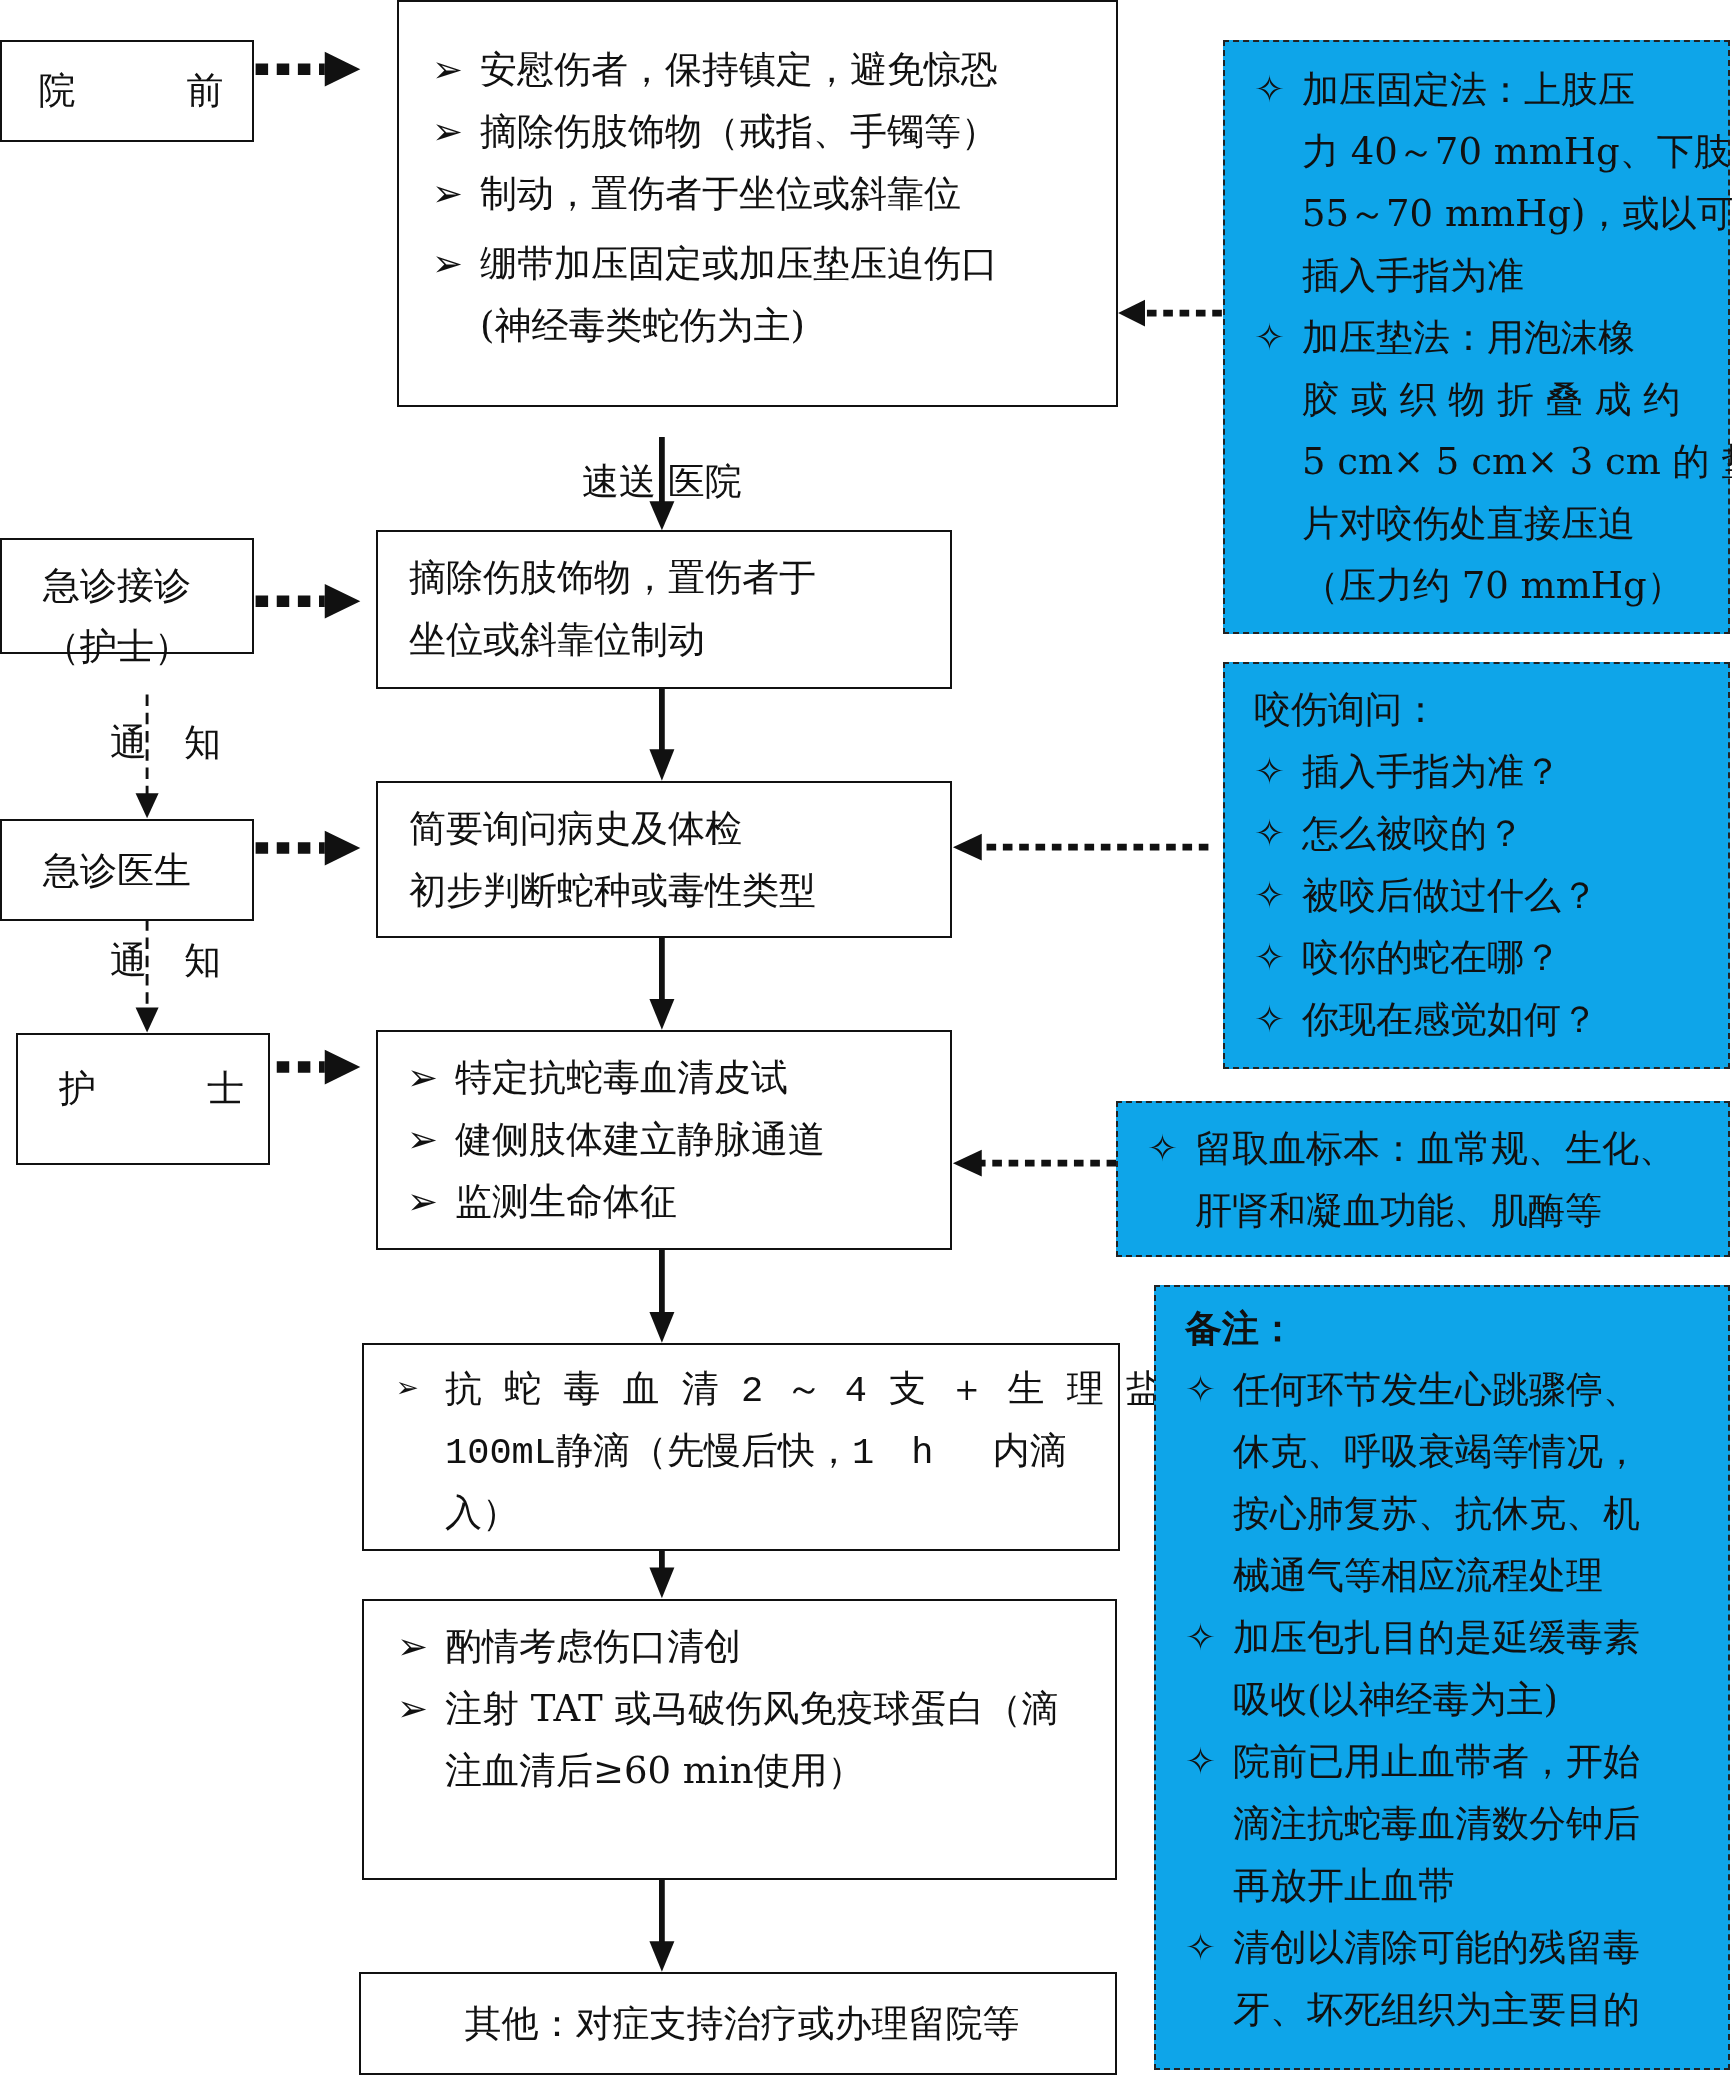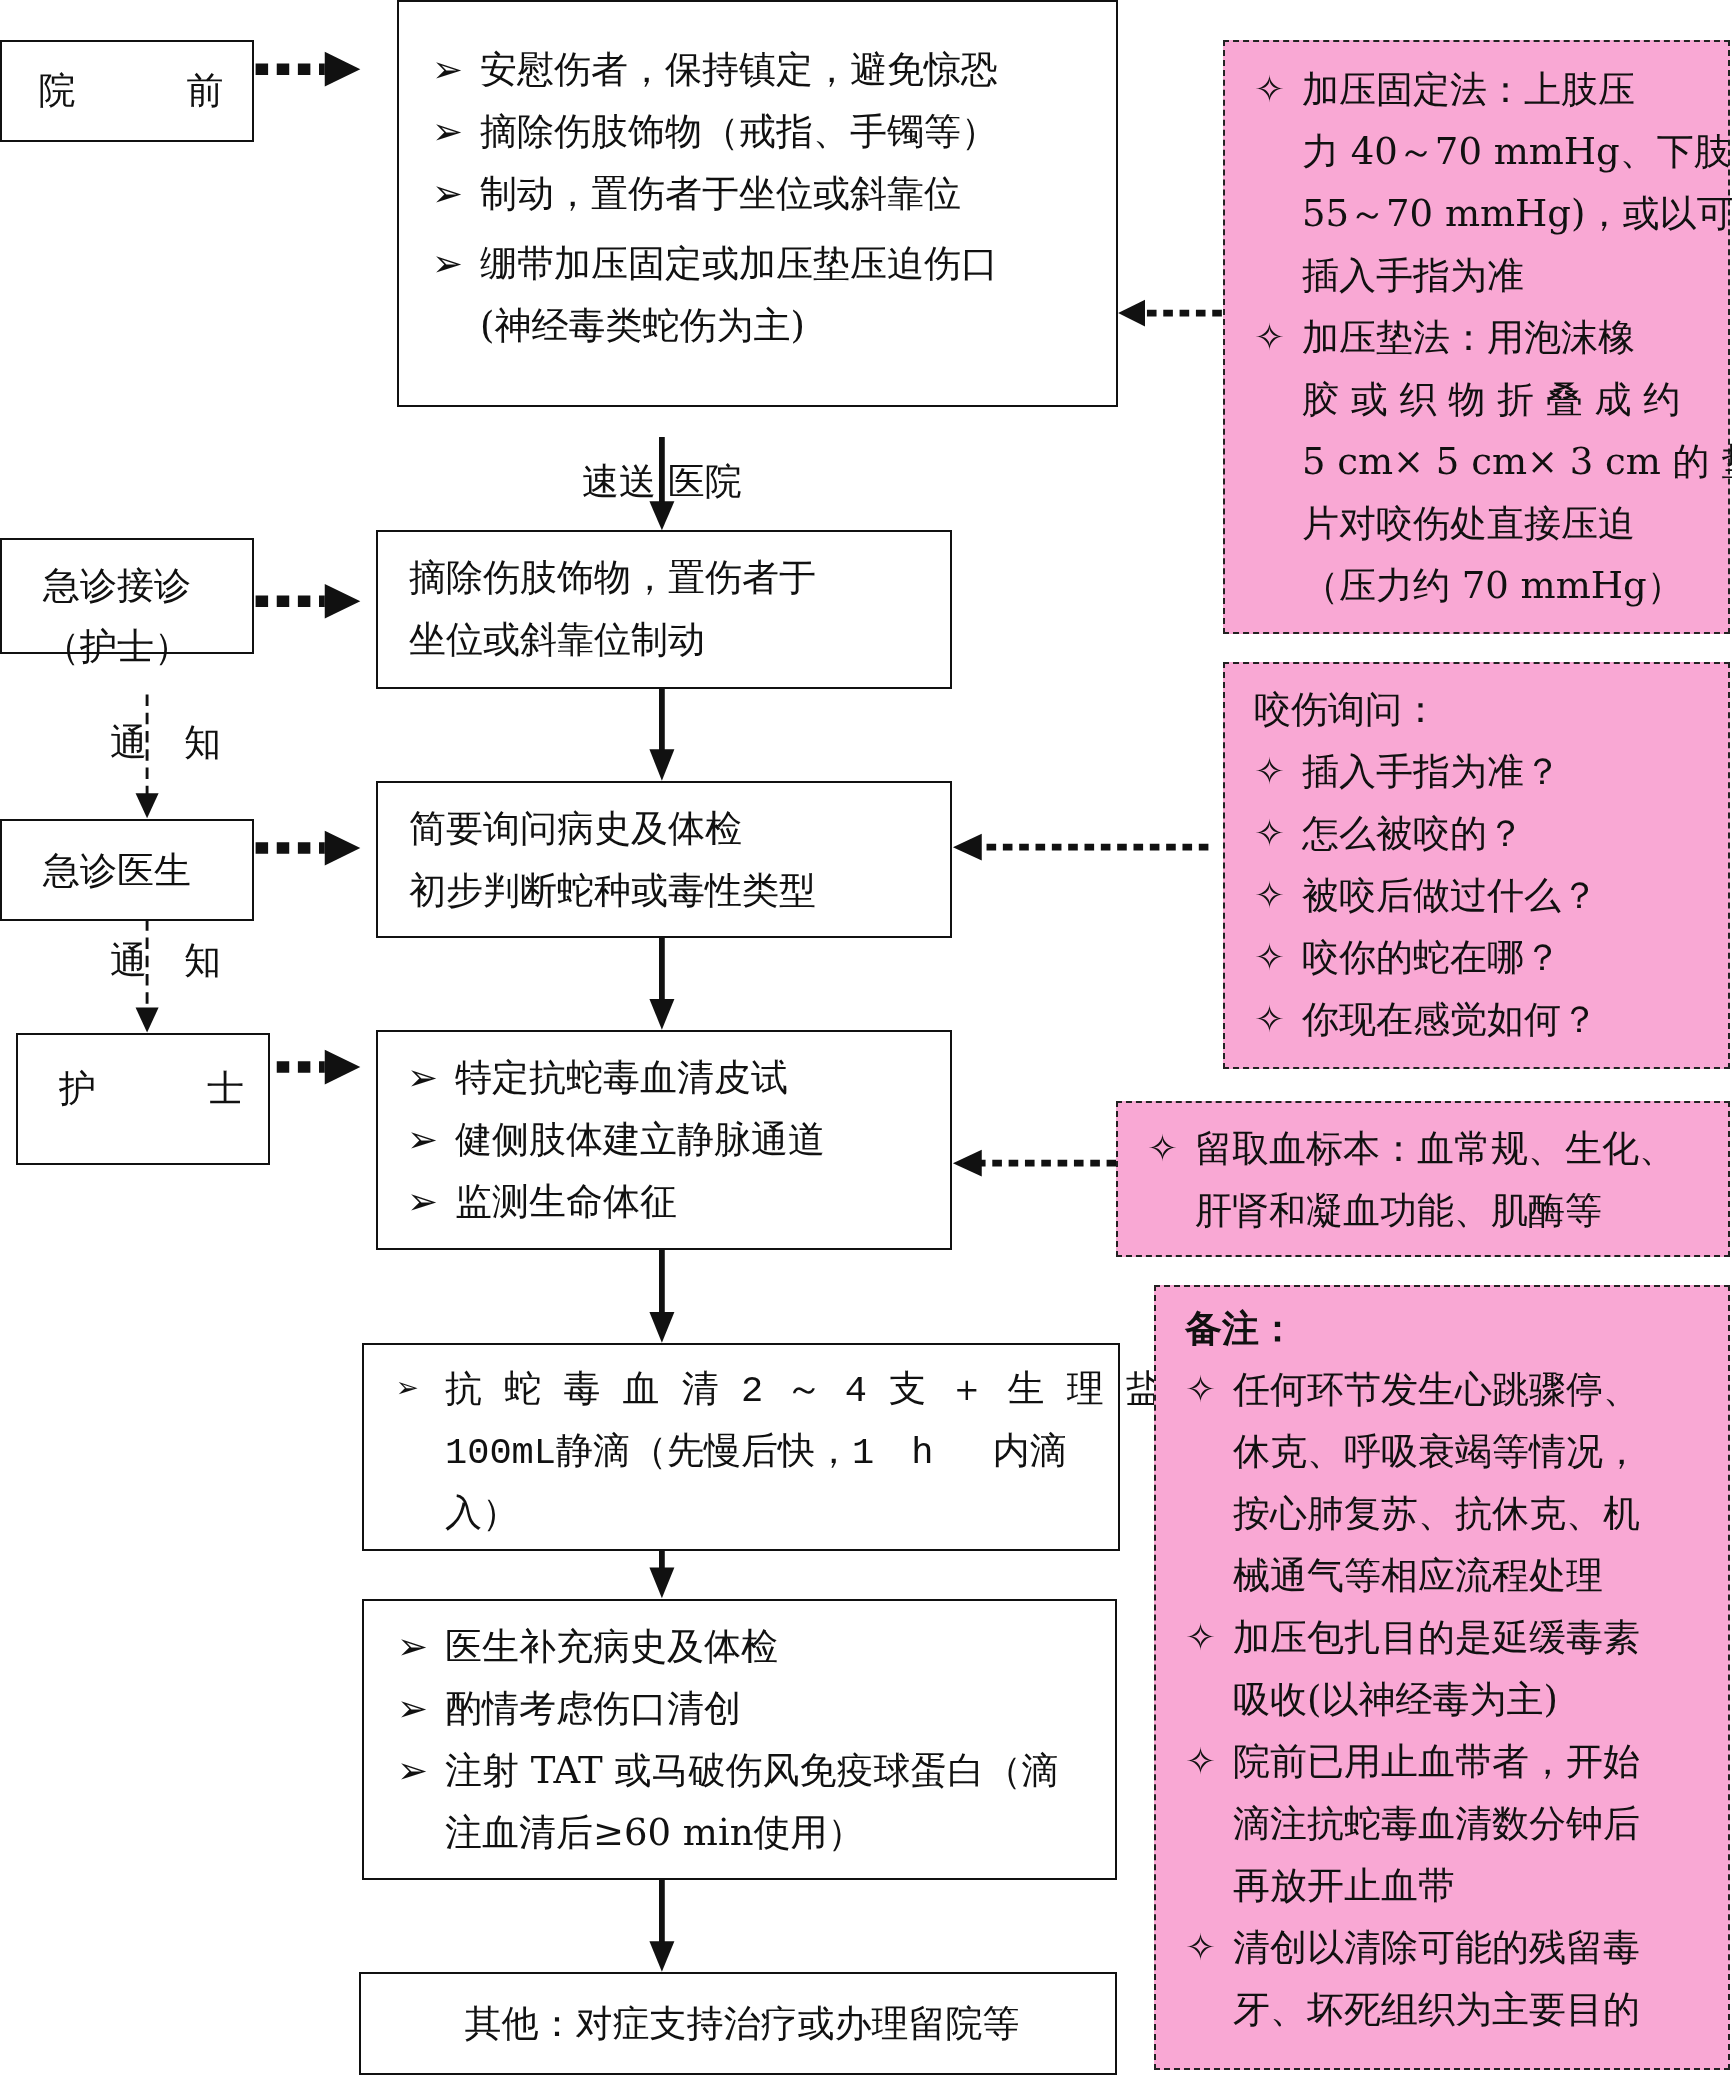--- a/index.html
+++ b/index.html
@@ -1,19 +1,19 @@
 <!DOCTYPE html>
 <html><head>
 <meta charset="utf-8">
 <style>
   html, body { margin:0; padding:0; background:#fff; }
   body { width:1732px; height:2090px; position:relative; overflow:hidden;
          font-family:"DejaVu Serif","Liberation Serif",serif; color:#111; }
   .box { position:absolute; box-sizing:border-box; border:2.9px solid #111; background:#fff; }
-  .dbox { position:absolute; box-sizing:border-box; border:2.9px dashed #222; background:#f9a8d4; }
+  .dbox { position:absolute; box-sizing:border-box; border:2.9px dashed #222; background:#0ea5e9; }
   .txt { position:absolute; font-size:37px; line-height:62px; white-space:nowrap; }
   .line { display:block; height:62px; white-space:nowrap; }
   .bul { display:inline-block; width:48px; }
   .ind { display:inline-block; width:48px; }
   .center { display:flex; align-items:center; justify-content:center; }
   svg.ov { position:absolute; left:0; top:0; pointer-events:none; }
   .lbl { position:absolute; font-size:37px; line-height:42px; white-space:nowrap;margin-left:8px; }
   .bold { font-weight:bold; }
 </style>
 </head>
@@ -145,21 +145,20 @@
 <div class="box" style="left:362px;top:1343px;width:758px;height:208px;">
   <div class="txt" style="left:33px;top:15.4px;font-family:Liberation Mono, monospace;">
     <span class="line"><span class="bul">➢</span><span>抗 蛇 毒 血 清  2 ～ 4  支 ＋ 生 理 盐 水</span></span>
     <span class="line"><span class="ind"></span><span>100mL静滴（先慢后快，1　h　 内滴</span></span>
     <span class="line"><span class="ind"></span><span>入）</span></span>
   </div>
 </div>
 
 <div class="box" style="left:362px;top:1599px;width:755px;height:281px;">
   <div class="txt" style="left:33px;top:15.4px;">
-    <span class="line"><span class="bul">➢</span><span>医生补充病史及体检</span></span>
     <span class="line"><span class="bul">➢</span><span>酌情考虑伤口清创</span></span>
     <span class="line"><span class="bul">➢</span><span>注射 TAT 或马破伤风免疫球蛋白（滴</span></span>
     <span class="line"><span class="ind"></span><span>注血清后≥60 min使用）</span></span>
   </div>
 </div>
 
 <div class="box center" style="left:359px;top:1972px;width:758px;height:103px;">
   <span class="lbl" style="position:static">其他：对症支持治疗或办理留院等</span>
 </div>
 

